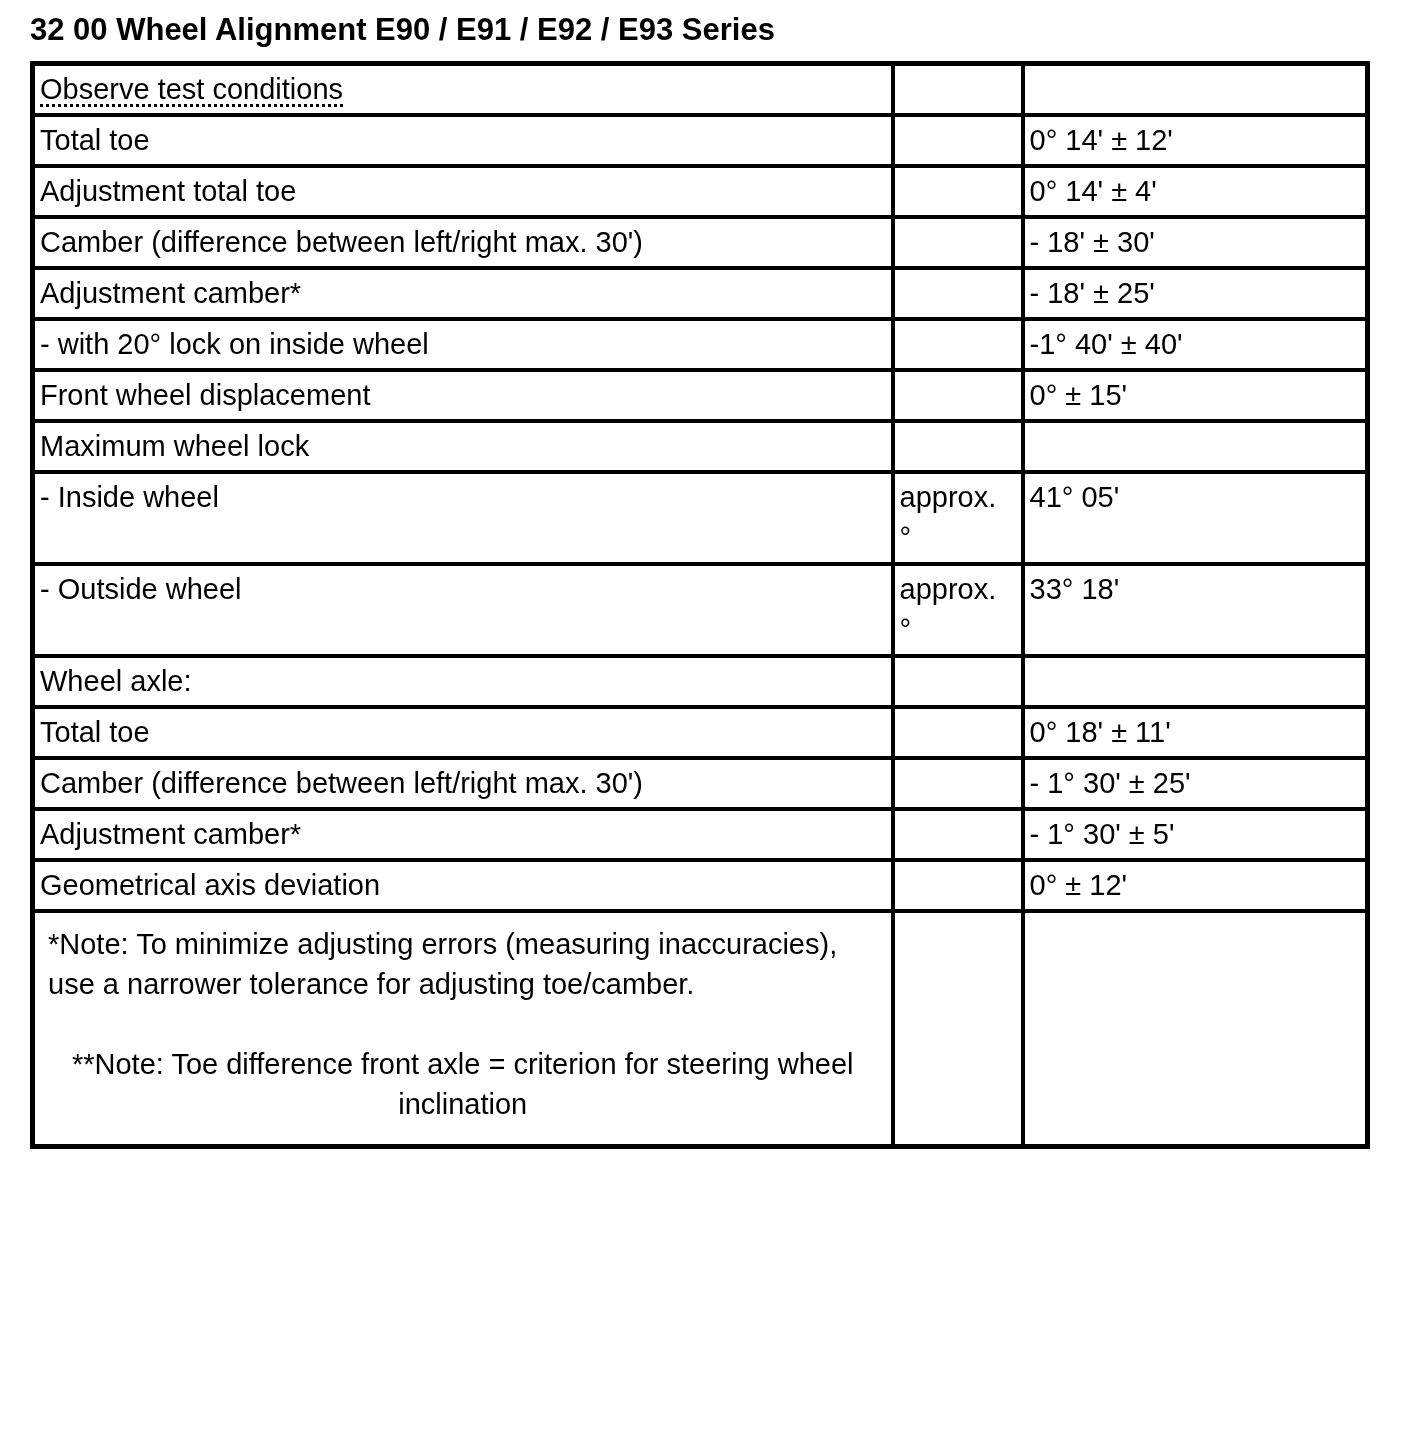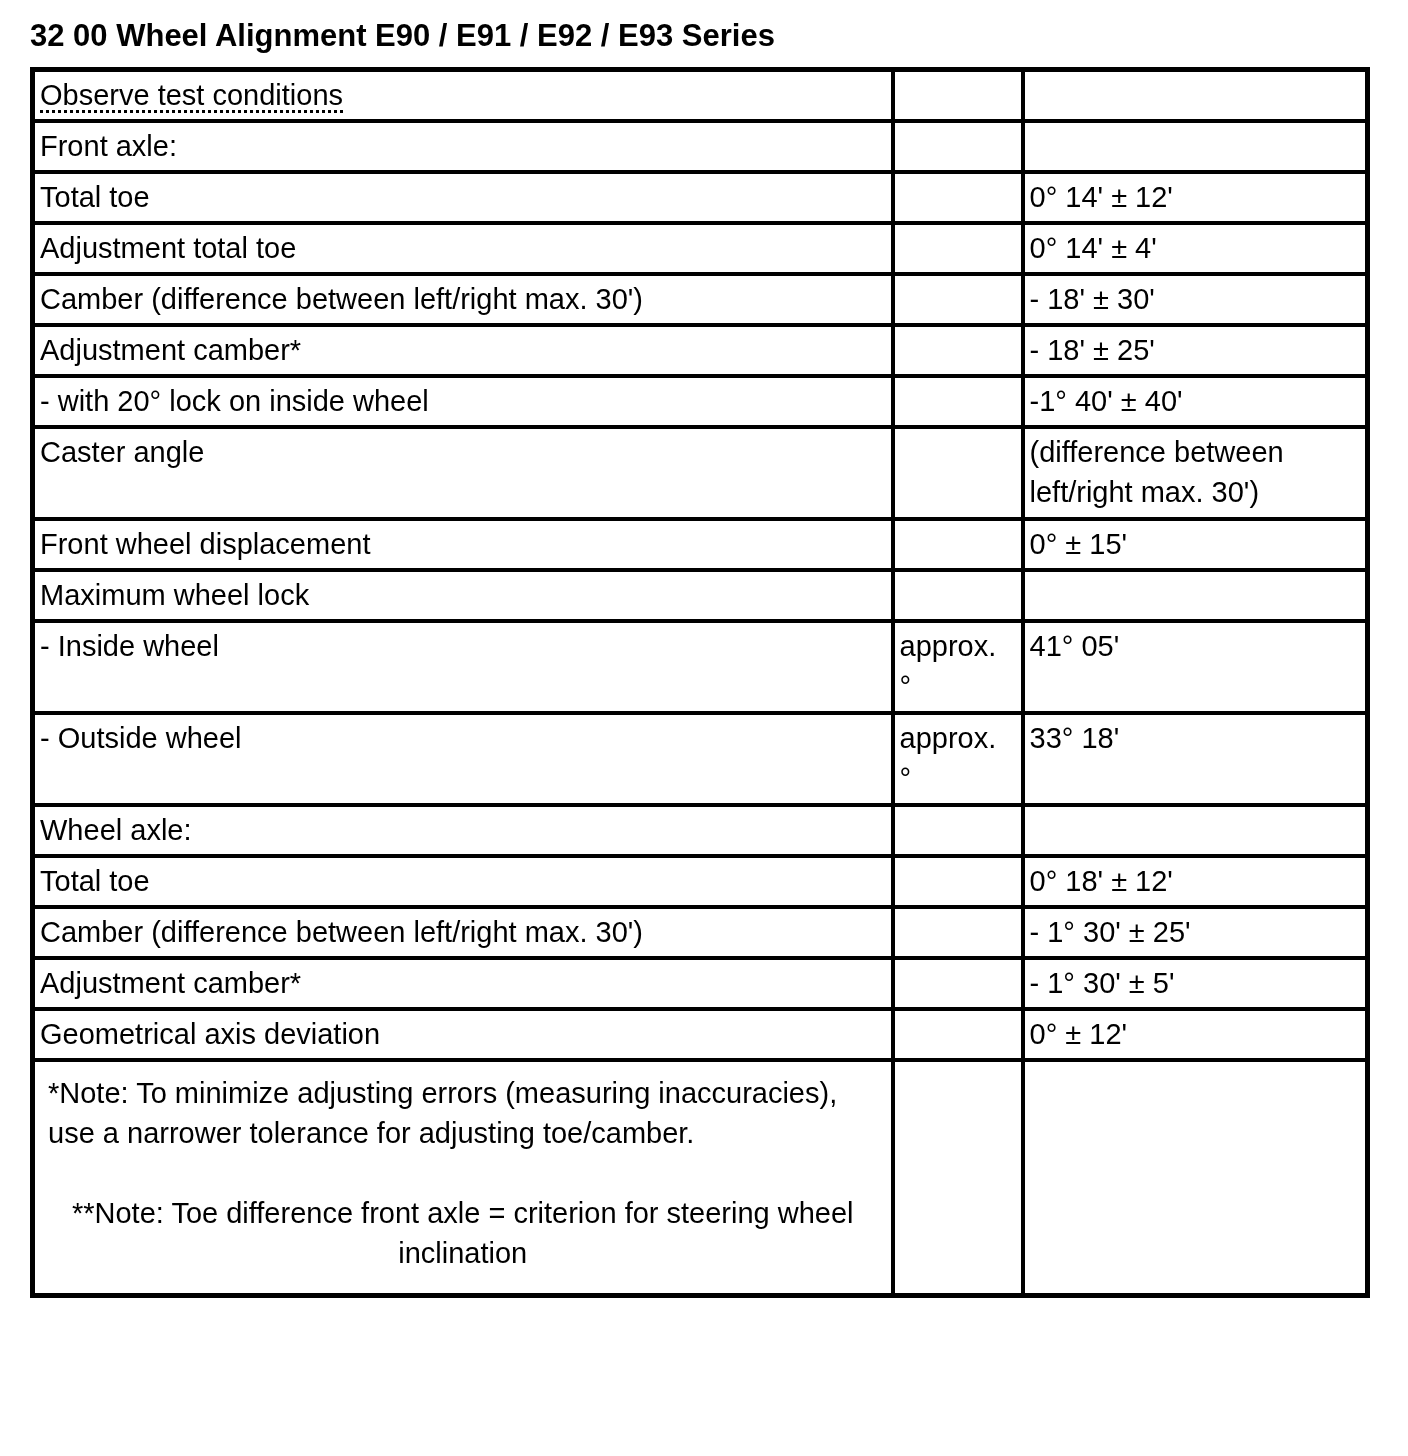--- a/index.html
+++ b/index.html
@@ -4,21 +4,21 @@
 <style>
   html, body {
     margin: 0;
     padding: 0;
     background: #ffffff;
     width: 1408px;
     height: 1456px;
     font-family: "Liberation Sans", "DejaVu Sans", sans-serif;
     color: #000000;
   }
-  .page { padding: 18px 0 0 30px; }
+  .page { padding: 12px 0 0 30px; }
   .title {
     font-size: 31px;
     font-weight: bold;
     margin: 0 0 13px 0;
     letter-spacing: 0px;
   }
   table.spec-table {
     border-collapse: collapse;
     border: 5px solid #000000;
     width: 1335px;
@@ -60,25 +60,20 @@
         <col class="c2">
         <col class="c3">
       </colgroup>
     <tbody>
       <tr>
         <td><span class="link">Observe test conditions</span></td>
         <td></td>
         <td></td>
       </tr>
       <tr>
-        <td>Front axle:</td>
-        <td></td>
-        <td></td>
-      </tr>
-      <tr>
         <td>Total toe</td>
         <td></td>
         <td>0° 14' ± 12'</td>
       </tr>
       <tr>
         <td>Adjustment total toe</td>
         <td></td>
         <td>0° 14' ± 4'</td>
       </tr>
       <tr>
@@ -88,25 +83,20 @@
       </tr>
       <tr>
         <td>Adjustment camber*</td>
         <td></td>
         <td>- 18' ± 25'</td>
       </tr>
       <tr>
         <td>- with 20° lock on inside wheel</td>
         <td></td>
         <td>-1° 40' ± 40'</td>
-      </tr>
-      <tr class="tall">
-        <td>Caster angle</td>
-        <td></td>
-        <td>(difference between left/right max. 30')</td>
       </tr>
       <tr>
         <td>Front wheel displacement</td>
         <td></td>
         <td>0° ± 15'</td>
       </tr>
       <tr>
         <td>Maximum wheel lock</td>
         <td></td>
         <td></td>
@@ -122,21 +112,21 @@
         <td>33° 18'</td>
       </tr>
       <tr>
         <td>Wheel axle:</td>
         <td></td>
         <td></td>
       </tr>
       <tr>
         <td>Total toe</td>
         <td></td>
-        <td>0° 18' ± 12'</td>
+        <td>0° 18' ± 11'</td>
       </tr>
       <tr>
         <td>Camber (difference between left/right max. 30')</td>
         <td></td>
         <td>- 1° 30' ± 25'</td>
       </tr>
       <tr>
         <td>Adjustment camber*</td>
         <td></td>
         <td>- 1° 30' ± 5'</td>

